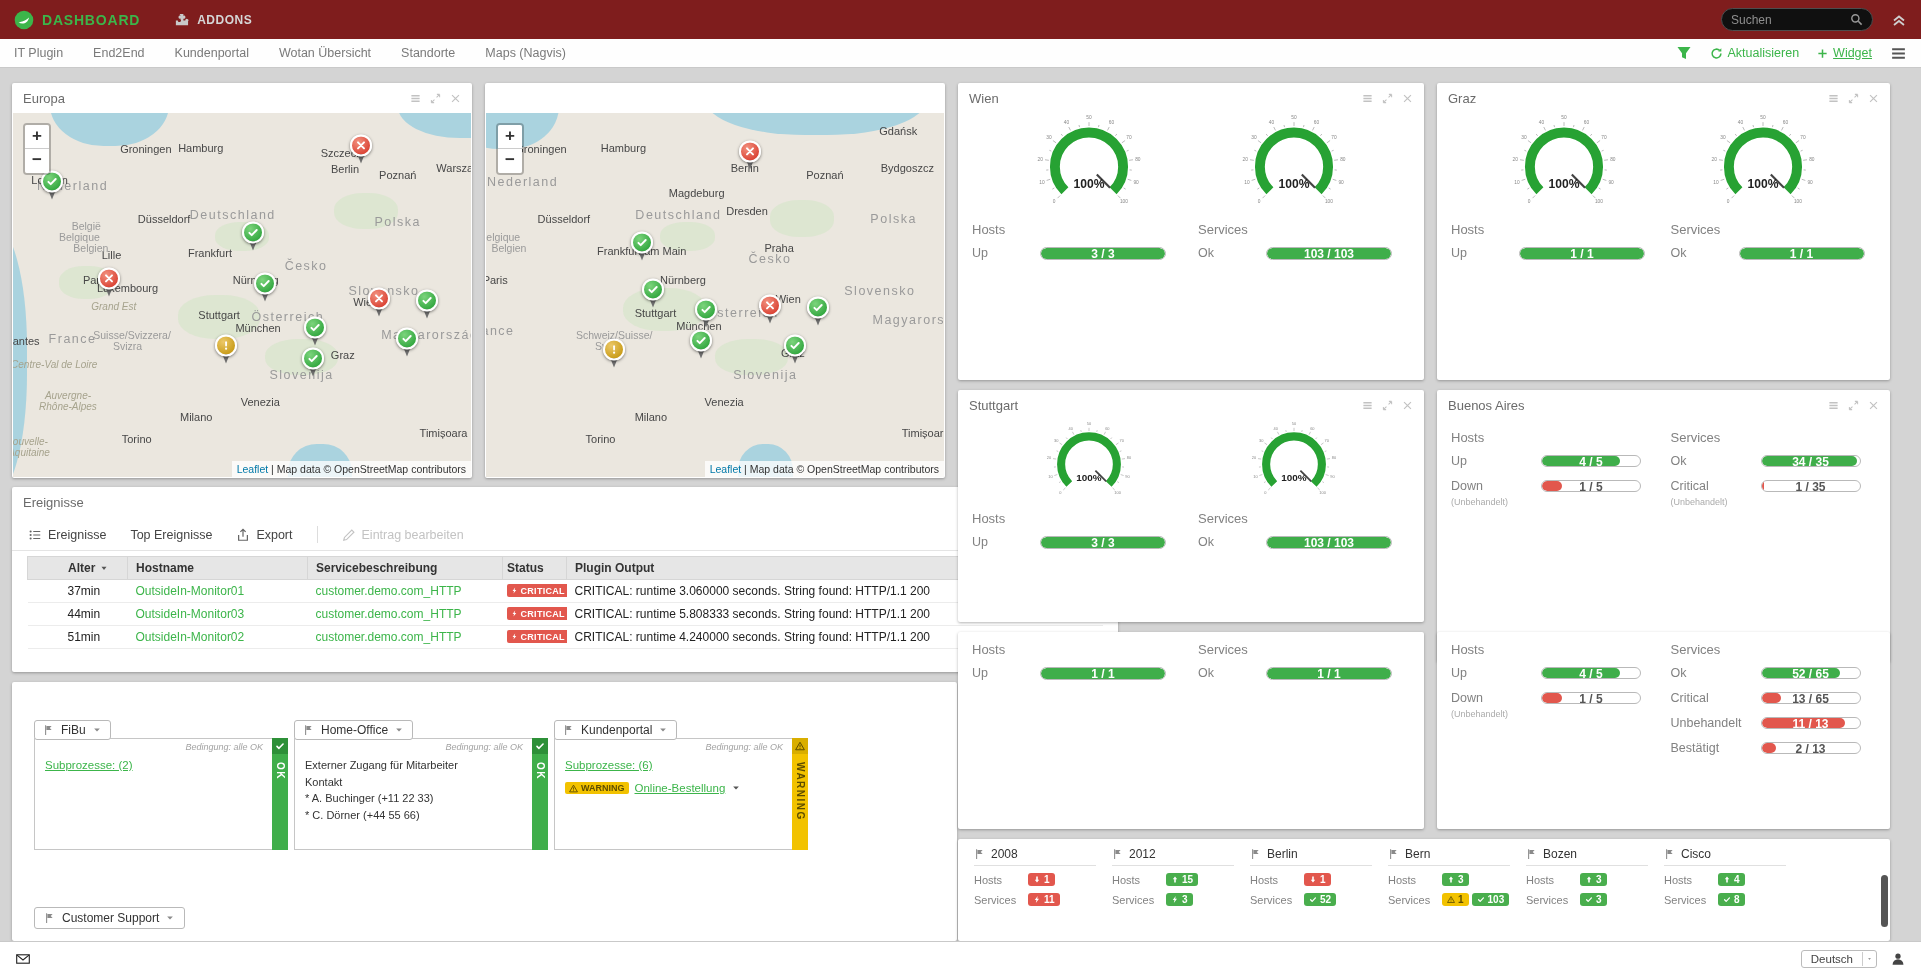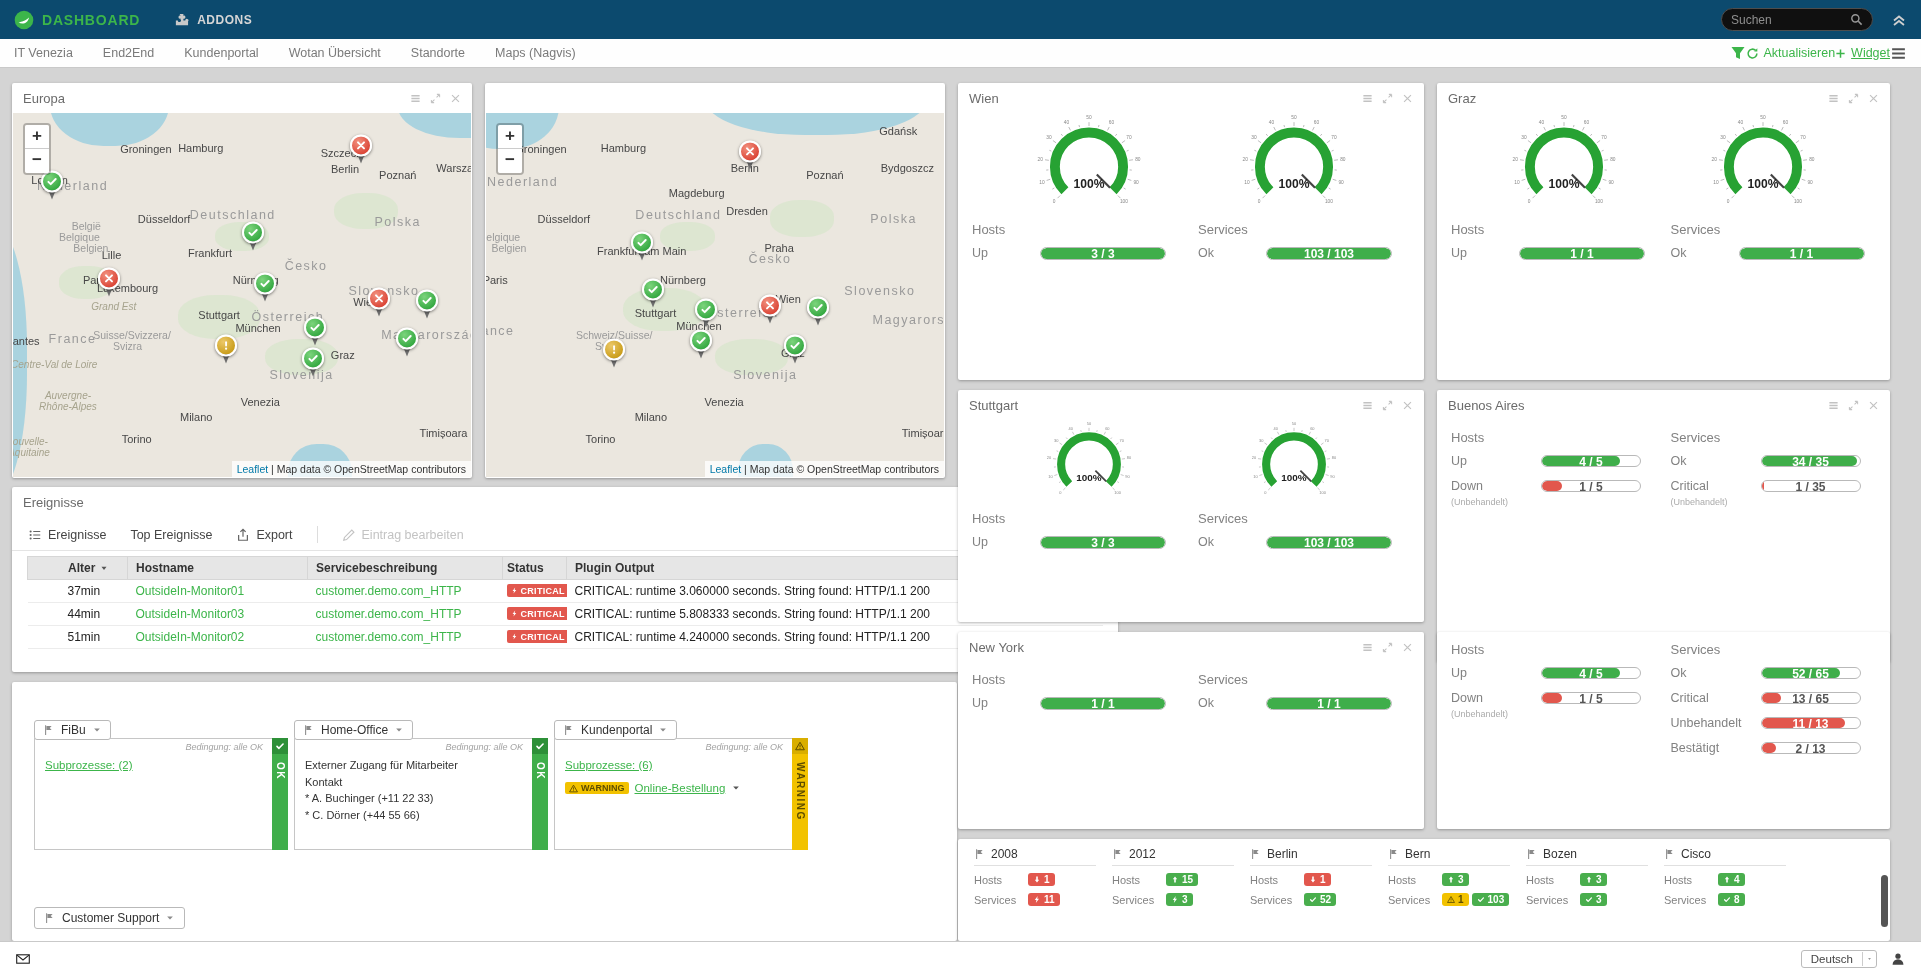--- a/index.html
+++ b/index.html
@@ -1,34 +1,34 @@
 <!DOCTYPE html>
 <html style="--accent: #3cb54a; --ok: #3fae4a; --gauge: #27a233; --critical: #e2574d; --warning: #f2c200; --water: #aad3df;"><head>
 <meta charset="utf-8">
 <style>
   *{margin:0;padding:0;box-sizing:border-box}
   html,body{width:1921px;height:976px;overflow:hidden;font-family:"Liberation Sans","DejaVu Sans",sans-serif;font-size:13px}
   body{position:relative;background:#d4d4d4}
 
   
-  .topbar{position:absolute;left:0;top:0;right:0;height:39px;background:#0c4a6e;display:flex;align-items:center;padding:0 14px;gap:34px;z-index:20}
+  .topbar{position:absolute;left:0;top:0;right:0;height:39px;background:#7f1d1d;display:flex;align-items:center;padding:0 14px;gap:34px;z-index:20}
   .brand{display:flex;align-items:center;gap:8px;cursor:pointer}
   .brand-text{color:var(--accent);font-weight:bold;font-size:14px;letter-spacing:.8px}
   .addons{display:flex;align-items:center;gap:8px;color:#d6d6d6;font-weight:bold;font-size:12px;letter-spacing:.5px;cursor:pointer}
   .topbar-right{margin-left:auto;display:flex;align-items:center;gap:18px}
   .search-box{display:flex;align-items:center;background:#101010;border:1px solid #4d4d4d;border-radius:12px;height:23px;padding:0 9px;width:152px}
   .search-box input{flex:1;background:transparent;border:none;outline:none;color:#ccc;font-size:12px;min-width:0}
   .search-box input::placeholder{color:#8f8f8f}
   .collapse-btn{color:#cfcfcf;cursor:pointer}
 
   
   .navbar{position:absolute;left:0;top:39px;right:0;height:29px;background:#fefefe;border-bottom:1px solid #c9c9c9;display:flex;align-items:center;padding:0 14px;z-index:19}
   .nav-tabs{display:flex;gap:30px}
   .nav-tab{font-size:12.5px;color:#7a7a7a;cursor:pointer;white-space:nowrap}
-  .nav-right{margin-left:auto;display:flex;align-items:center;}
+  .nav-right{margin-left:auto;display:flex;align-items:center;gap:18px}
   .nav-action{display:inline-flex;align-items:center;gap:5px;color:var(--accent);font-size:12.5px;cursor:pointer}
   .nav-action.widget .wlabel{text-decoration:underline}
   .funnel{color:var(--accent)}
   .burger{color:#555}
 
   
   .content{position:absolute;left:0;top:68px;right:0;bottom:35px;background:#d4d4d4;overflow:hidden}
   .panel{position:absolute;background:#fff;border-radius:2px;box-shadow:0 1px 3px rgba(0,0,0,.3);overflow:hidden}
   .phead{height:30px;display:flex;align-items:center;padding:0 11px}
   .ptitle{font-size:13px;color:#6b6b6b}
@@ -205,21 +205,21 @@
     <span class="ic chev-ic collapse-btn">
         <svg viewBox="0 0 16 16">
           <path d="M3 8.5l5-4 5 4M3 13l5-4 5 4" fill="none" stroke="currentColor" stroke-width="1.8"></path>
         </svg>
       </span>
   </div>
 </header>
 
 <nav class="navbar">
   <div class="nav-tabs" id="nav-tabs">
-      <span class="nav-tab">IT Venezia</span>
+      <span class="nav-tab">IT Plugin</span>
       <span class="nav-tab">End2End</span>
       <span class="nav-tab">Kundenportal</span>
       <span class="nav-tab">Wotan Übersicht</span>
       <span class="nav-tab">Standorte</span>
       <span class="nav-tab">Maps (Nagvis)</span>
     </div>
   <div class="nav-right">
     <span class="ic funnel-ic funnel">
         <svg viewBox="0 0 16 16">
           <path d="M1.5 2h13L10 8.2V14l-4-1.8V8.2z" fill="currentColor"></path>
@@ -1444,40 +1444,20 @@
             <span class="stat-label">Critical<span class="sub">(Unbehandelt)</span></span>
             <span class="bar">
               <span class="bar-fill red" style="width: 3%;"></span>
               <span class="bar-text dk">1 / 35</span>
             </span>
           </div>
         </div>
       </div>
     </section>
     <section class="panel" id="panel-new-york">
-      <div class="phead">
-        <span class="ptitle">New York</span>
-        <span class="picons">
-          <span class="pic">
-            <svg viewBox="0 0 16 16">
-              <path d="M2 4h12M2 8h12M2 12h12" stroke="currentColor" stroke-width="2"></path>
-            </svg>
-          </span>
-          <span class="pic">
-            <svg viewBox="0 0 16 16">
-              <path d="M9.5 6.5L14 2M14 2h-4M14 2v4M6.5 9.5L2 14M2 14h4M2 14v-4" stroke="currentColor" stroke-width="1.5" fill="none"></path>
-            </svg>
-          </span>
-          <span class="pic">
-            <svg viewBox="0 0 16 16">
-              <path d="M3 3l10 10M13 3L3 13" stroke="currentColor" stroke-width="1.7"></path>
-            </svg>
-          </span>
-        </span>
-      </div>
       <div class="cols">
         <div class="col">
           <div class="col-heading">Hosts</div>
           <div class="stat-row">
             <span class="stat-label">Up</span>
             <span class="bar">
               <span class="bar-fill green" style="width: 100%;"></span>
               <span class="bar-text lt">1 / 1</span>
             </span>
           </div>

